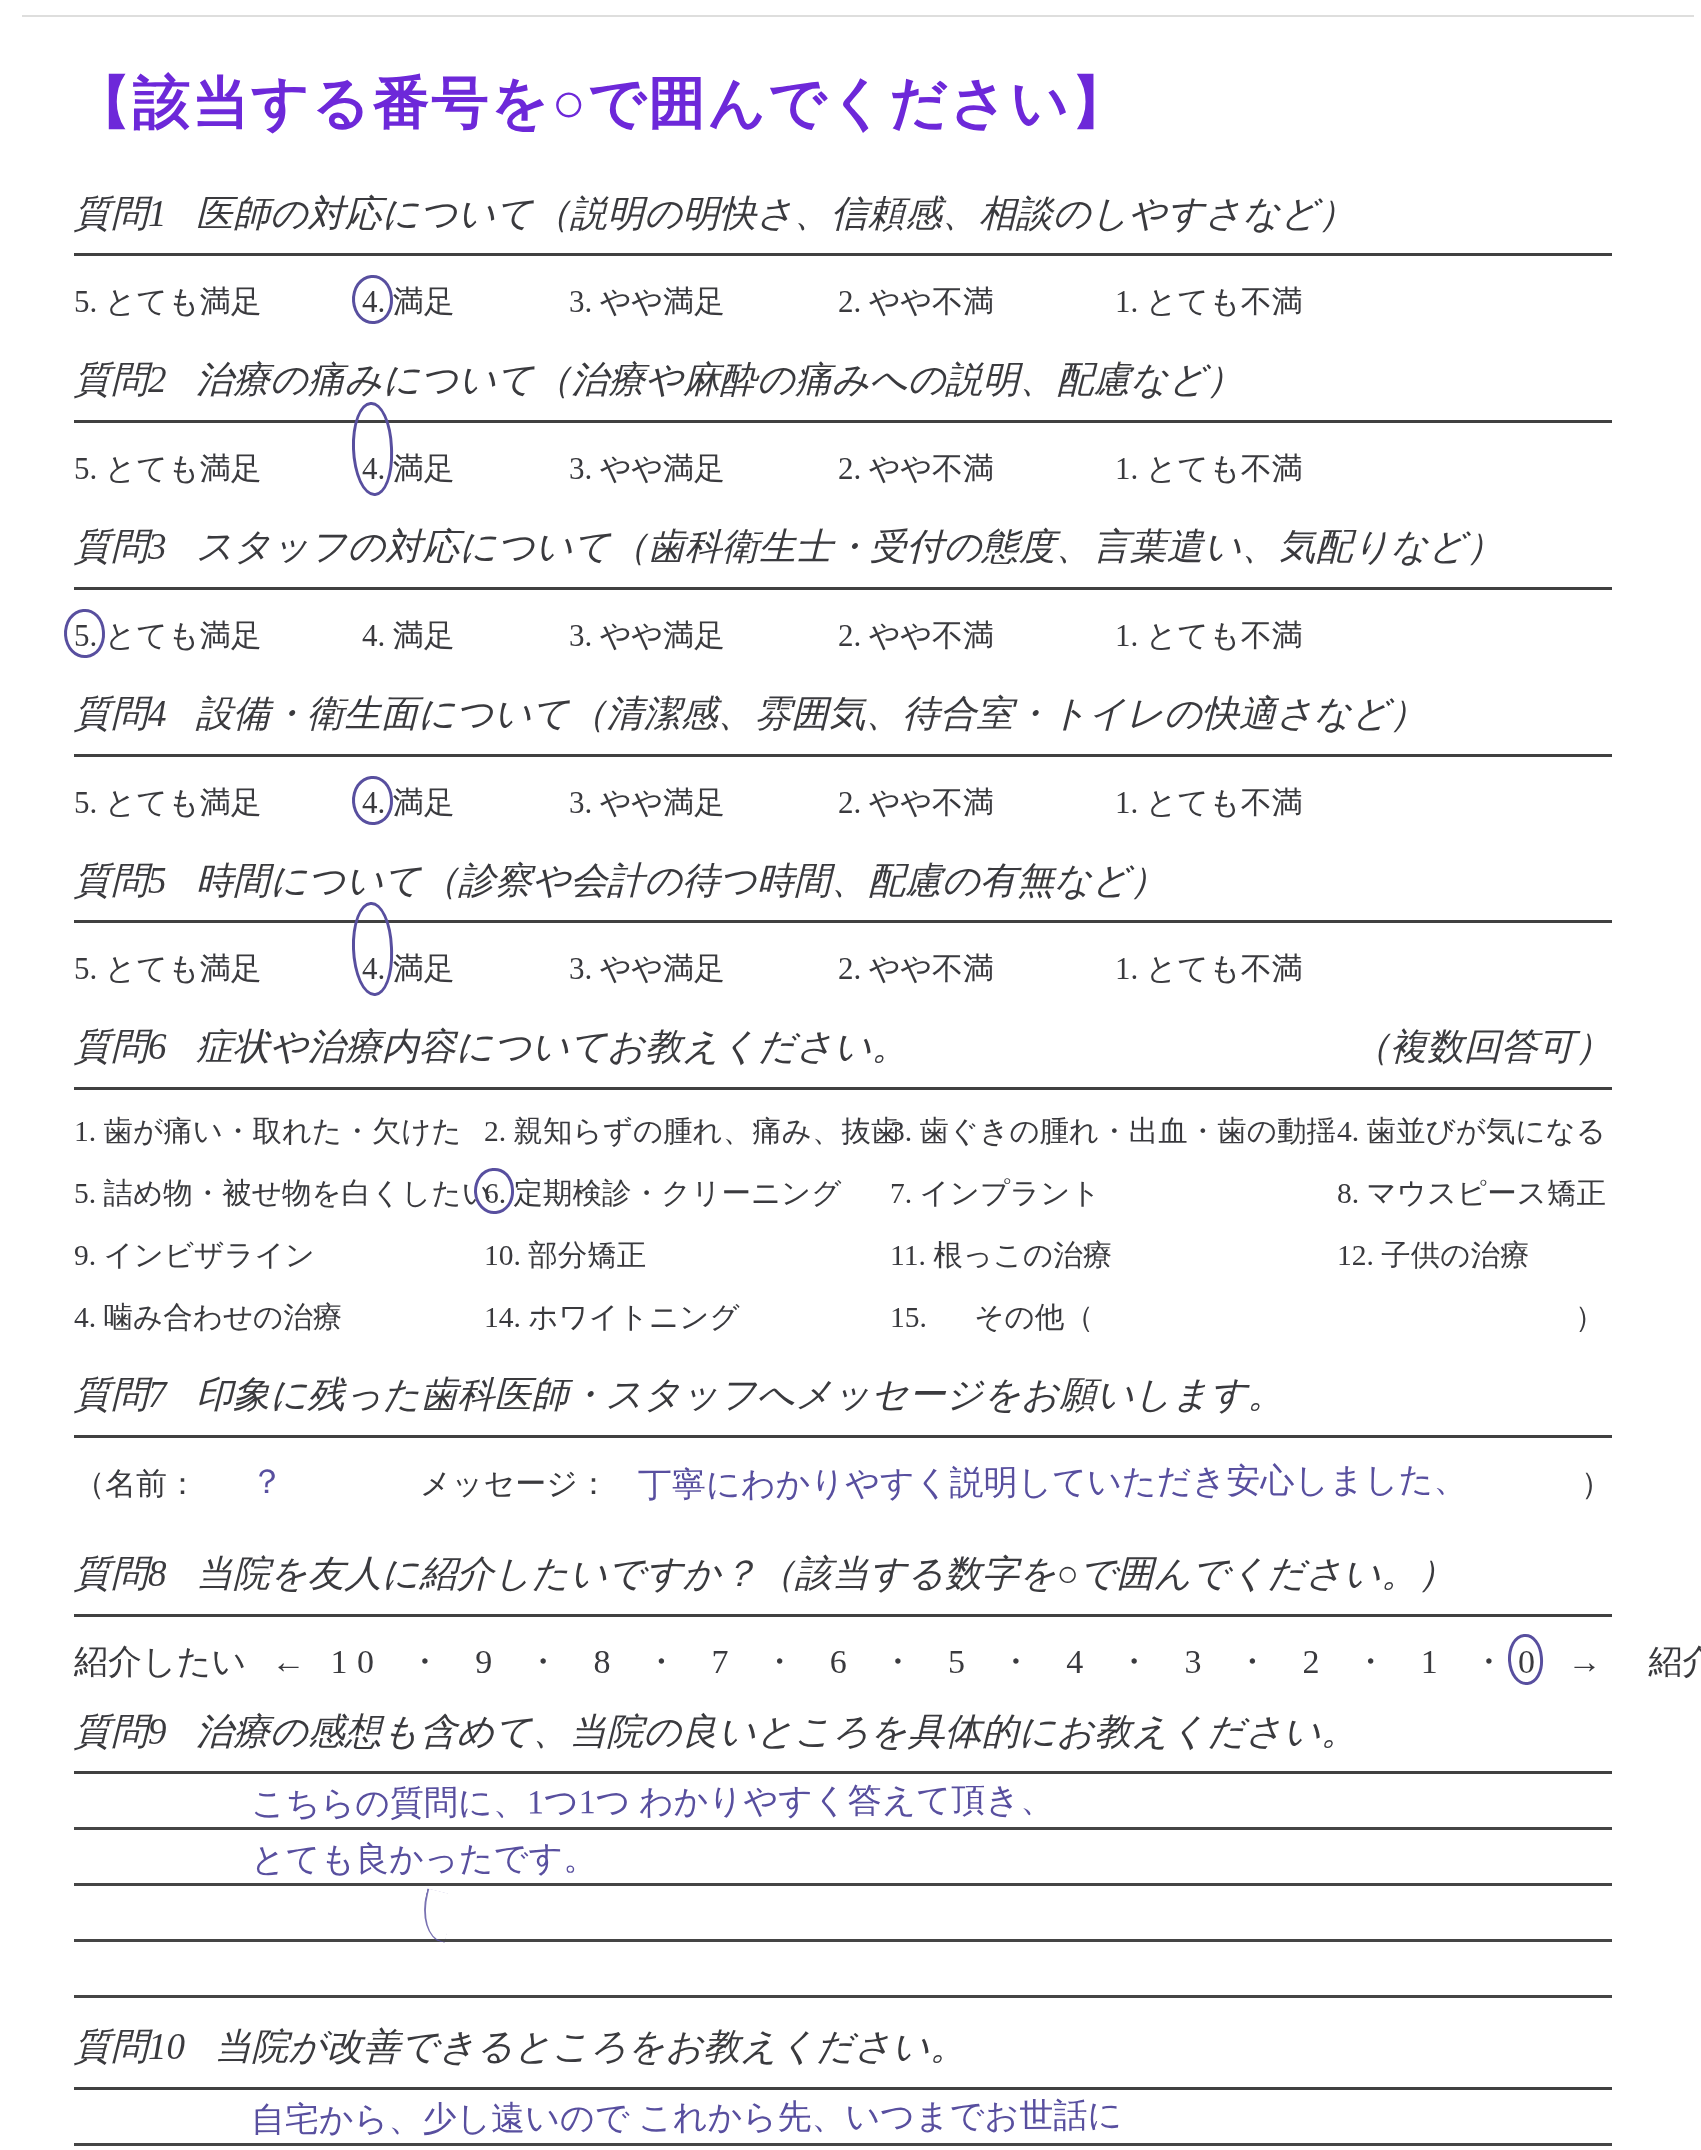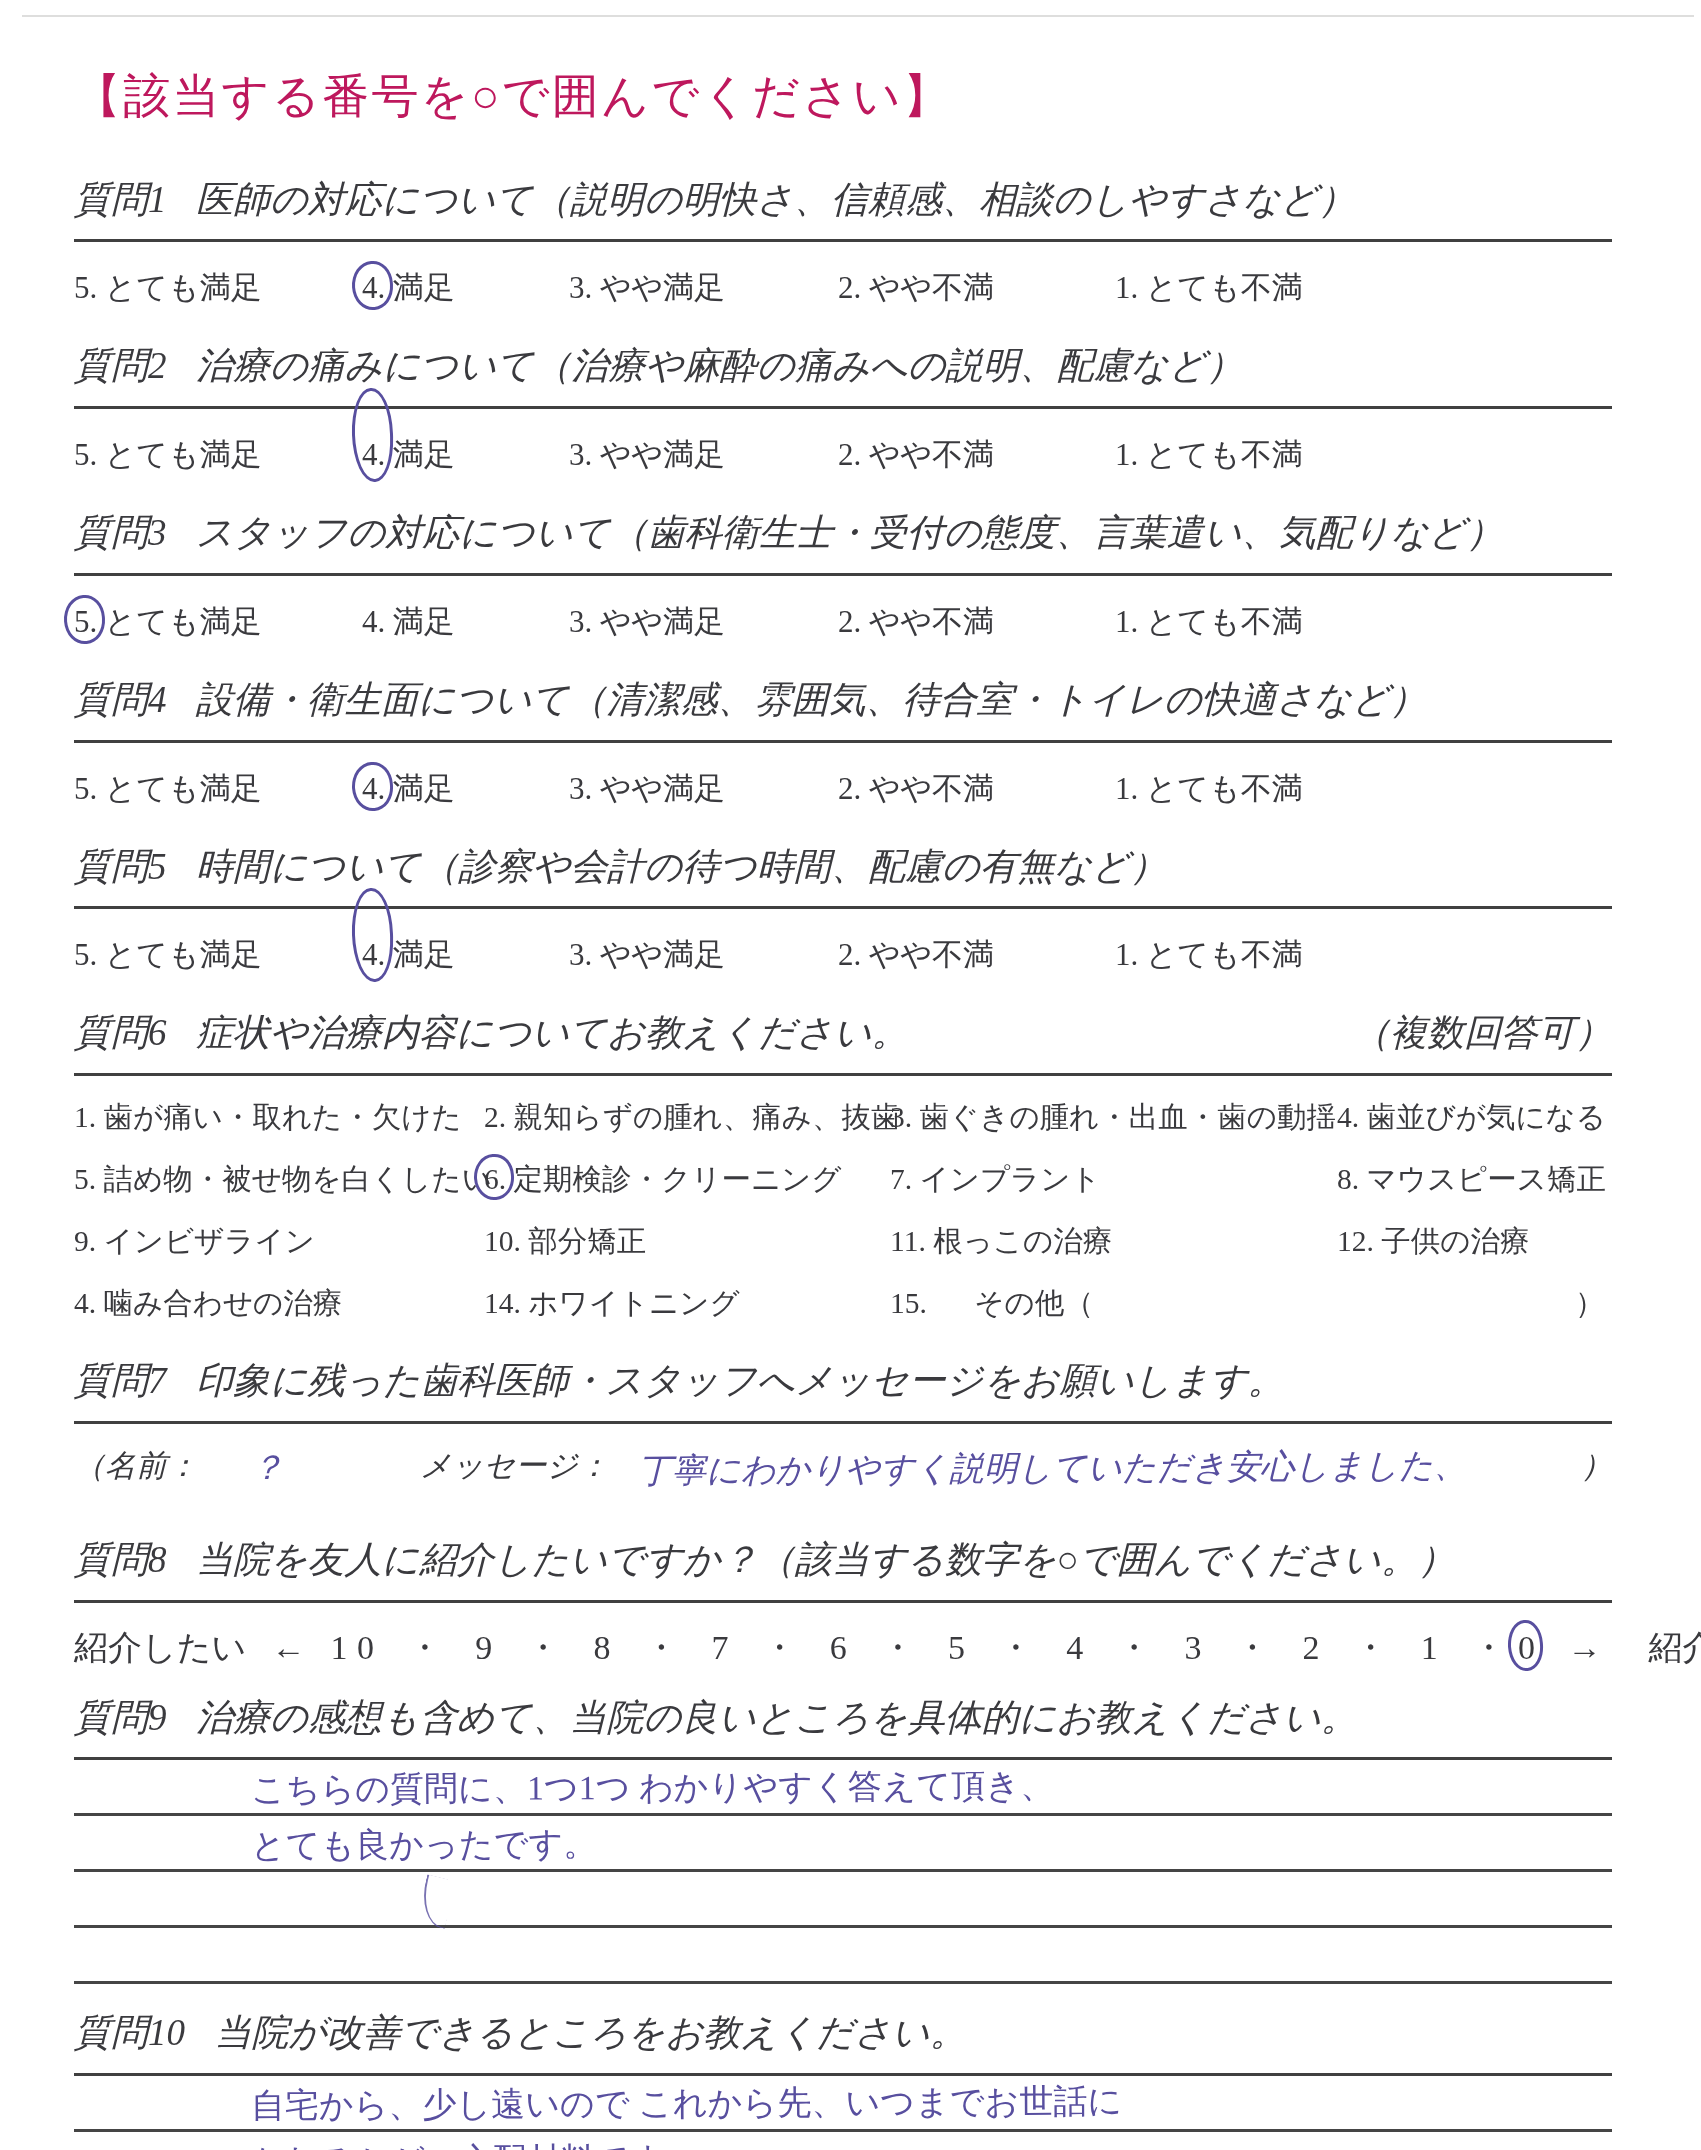--- a/index.html
+++ b/index.html
@@ -13,21 +13,21 @@
     width:1701px;height:2151px;
     background:#ffffff;
     font-family:"Liberation Serif","DejaVu Serif",serif;
     color:var(--print);
     overflow:hidden;
     position:relative;
   }
   .scan-edge{position:absolute;left:22px;right:7.4px;top:14.8px;height:2.2px;background:#dededd;}
   .page{padding:35px 89px 0 74px;}
   .page-title{
-    font-size:47px;font-weight:400;color:#be185d;
+    font-size:57px;font-weight:700;color:#6d28d9;
     letter-spacing:2.2px;margin:29.5px 0 47px 0;white-space:nowrap;
   }
   .q-block{margin-bottom:32px;}
   .q-head{display:flex;align-items:baseline;font-size:37px;white-space:nowrap;font-style:italic;}
   .q-head .q-label{margin-right:29.5px;}
   .q-head .q-note{margin-left:auto;}
   .rule{border-bottom:3.7px solid var(--rule);margin-top:14.8px;}
   .opts{display:flex;margin-top:25px;font-size:31px;white-space:nowrap;}
   .opt{display:flex;align-items:baseline;}
   .opt .num{margin-right:7.4px;}
@@ -43,21 +43,21 @@
     transform:rotate(-4deg);pointer-events:none;
   }
   .circled.tall::after{top:-49px;bottom:-8.9px;border-radius:50% 50% 48% 52%;transform:rotate(-2deg);}
   
   .q6-grid{display:grid;grid-template-columns:410px 406px 447px 1fr;row-gap:22px;margin-top:22px;font-size:29.5px;white-space:nowrap;}
   .q6-item{display:flex;align-items:baseline;}
   .q6-item .num{margin-right:7.4px;}
   .q6-span{grid-column:3/5;display:flex;align-items:baseline;gap:40px;}
   .q6-span .close{margin-left:auto;margin-right:7.4px;}
   
-  .q7-row{display:flex;align-items:flex-start;font-size:31px;margin-top:20.7px;white-space:nowrap;font-style:italic;}
+  .q7-row{display:flex;align-items:flex-end;font-size:31px;margin-top:20.7px;white-space:nowrap;}
   .hw{color:var(--ink);font-size:34px;}
   .q7-row .name-val{margin:0 44px 0 52px;}
   .q7-row .msg-label{margin-left:92px;}
   .q7-row .msg-val{flex:1;margin-left:29.5px;transform:rotate(-0.4deg);}
   
   .q8-row{display:flex;align-items:center;font-size:34px;margin-top:22px;white-space:nowrap;}
   .q8-row .arrow{margin:0 25px;}
   .q8-row .scale{letter-spacing:9.6px;word-spacing:5.9px;flex:1;}
   .q8-row .zero{margin:0 7.4px 0 3px;}
   .q8-row .right-label{margin-left:22px;}

